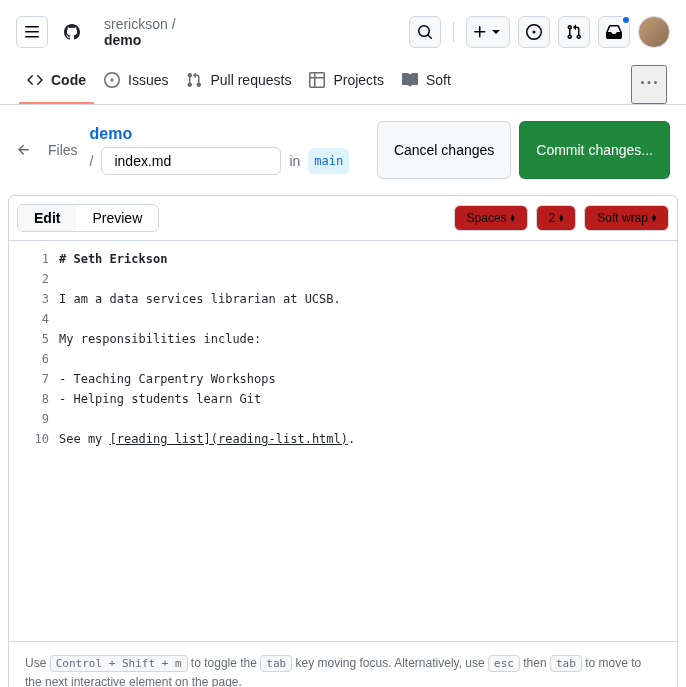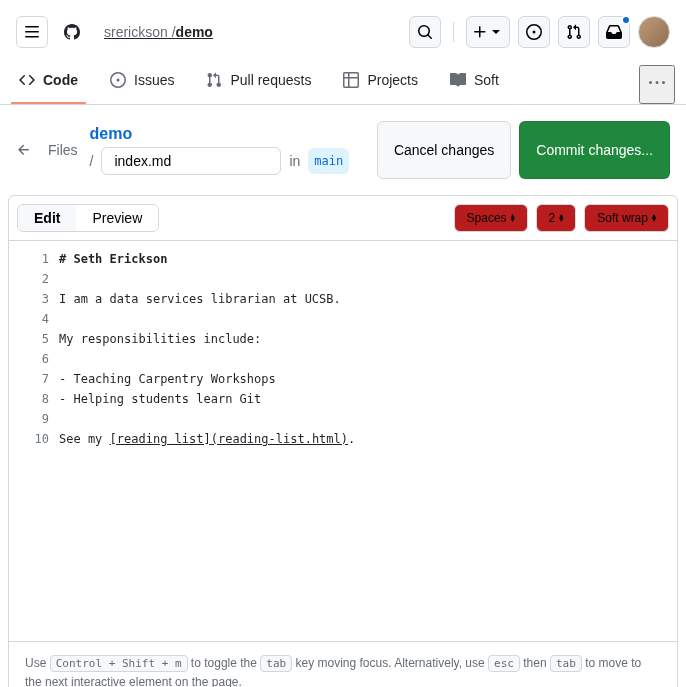--- a/index.html
+++ b/index.html
@@ -1,48 +1,48 @@
 <!DOCTYPE html>
 <html><head>
 <meta charset="utf-8">
 <style>
 * { box-sizing: border-box; margin: 0; padding: 0; }
 body { font-family: -apple-system, BlinkMacSystemFont, "Segoe UI", Helvetica, Arial, sans-serif; font-size: 14px; color: #1f2328; background: #fff; width: 686px; }
 .header { display: flex; align-items: center; padding: 16px; gap: 8px; }
 .menu-btn { width: 32px; height: 32px; border: 1px solid #d0d7de; border-radius: 6px; display: flex; align-items: center; justify-content: center; background: #fff; }
 .logo { width: 32px; height: 32px; display: flex; align-items: center; justify-content: center; }
-.breadcrumb { flex: 1; display: flex; flex-direction: row; margin-left: 8px; text-decoration: underline; }
+.breadcrumb { flex: 1; display: flex; flex-direction: column; margin-left: 8px; }
 .breadcrumb-owner { color: #656d76; font-size: 14px; }
 .breadcrumb-repo { font-weight: 600; font-size: 14px; }
 .header-actions { display: flex; gap: 8px; align-items: center; }
 .icon-btn { width: 32px; height: 32px; border: 1px solid #d0d7de; border-radius: 6px; display: flex; align-items: center; justify-content: center; background: #f6f8fa; position: relative; }
 .icon-btn.plus { width: 44px; }
 .avatar { width: 32px; height: 32px; border-radius: 50%; background: linear-gradient(135deg, #c39b77, #8b6f52); border: 1px solid #d0d7de; }
 .notif-dot { position: absolute; top: -2px; right: -2px; width: 10px; height: 10px; background: #0969da; border-radius: 50%; border: 2px solid #fff; }
-.tabs { display: flex; align-items: center; padding: 0 11px; border-bottom: 1px solid #d0d7de; gap: 16px; }
+.tabs { display: flex; align-items: center; padding: 0 19px; border-bottom: 1px solid #d0d7de; gap: 2px; }
 .tab { display: flex; align-items: center; gap: 8px; padding: 8px 8px 16px; color: #1f2328; font-size: 14px; position: relative; }
 .tab.active { font-weight: 600; }
 .tab.active::after { content: ''; position: absolute; bottom: 0; left: 0; right: 0; height: 2px; background: #fd8c73; }
 .tab-icon { width: 16px; height: 16px; display: flex; color: #656d76; }
 .tab.active .tab-icon { color: #1f2328; }
 .kebab { margin-left: auto; padding: 8px; color: #656d76; }
 .subheader { display: flex; align-items: center; padding: 16px; gap: 12px; }
 .back-files { display: flex; align-items: flex-end; gap: 16px; color: #656d76; font-size: 14px; }
 .path-area { display: flex; flex-direction: column; gap: 4px; }
 .repo-link { color: #0969da; font-weight: 600; font-size: 16px; }
 .path-row { display: flex; align-items: center; gap: 8px; }
 .slash { color: #656d76; }
 .filename-input { border: 1px solid #d0d7de; border-radius: 6px; padding: 5px 12px; font-size: 14px; width: 180px; font-family: inherit; }
 .in-text { color: #656d76; }
 .branch-badge { background: #ddf4ff; color: #0969da; padding: 6px 6px; border-radius: 6px; font-family: ui-monospace, monospace; font-size: 12px; }
 .action-btns { margin-left: auto; display: flex; gap: 8px; }
 .btn { border: 1px solid #d0d7de; border-radius: 6px; padding: 20px 16px; font-size: 14px; font-weight: 500; background: #f6f8fa; cursor: pointer; font-family: inherit; }
 .btn-primary { background: #1f883d; color: #fff; border-color: rgba(31,35,40,.15); font-weight: 500; }
 .editor-wrap { margin: 0 8px; border: 1px solid #d0d7de; border-radius: 6px; overflow: hidden; }
-.editor-toolbar { display: flex; padding: 8px; border-bottom: 1px solid #d0d7de; gap: 4px; }
+.editor-toolbar { display: flex; align-items: center; padding: 8px; border-bottom: 1px solid #d0d7de; gap: 4px; }
 .toggle-group { display: flex; border: 1px solid #d0d7de; border-radius: 6px; overflow: hidden; }
 .toggle-btn { padding: 5px 16px; font-size: 14px; background: #fff; border: none; font-family: inherit; }
 .toggle-btn.active { background: #f6f8fa; font-weight: 600; }
 .toolbar-right { margin-left: auto; display: flex; gap: 8px; }
 .select-btn { border: 1px solid #d0d7de; border-radius: 6px; padding: 5px 12px; font-size: 12px; background: #b91c1c; display: flex; align-items: center; gap: 4px; font-family: inherit; }
 .editor-body { display: flex; min-height: 400px; }
 .gutter { width: 50px; text-align: right; padding: 8px 10px 8px 0; color: #6e7781; font-family: ui-monospace, SFMono-Regular, monospace; font-size: 12px; line-height: 20px; user-select: none; }
 .code-area { flex: 1; padding: 8px 0; font-family: ui-monospace, SFMono-Regular, monospace; font-size: 12px; line-height: 20px; white-space: pre; }
 .code-line { height: 20px; }
 .code-line .bold { font-weight: 700; }

